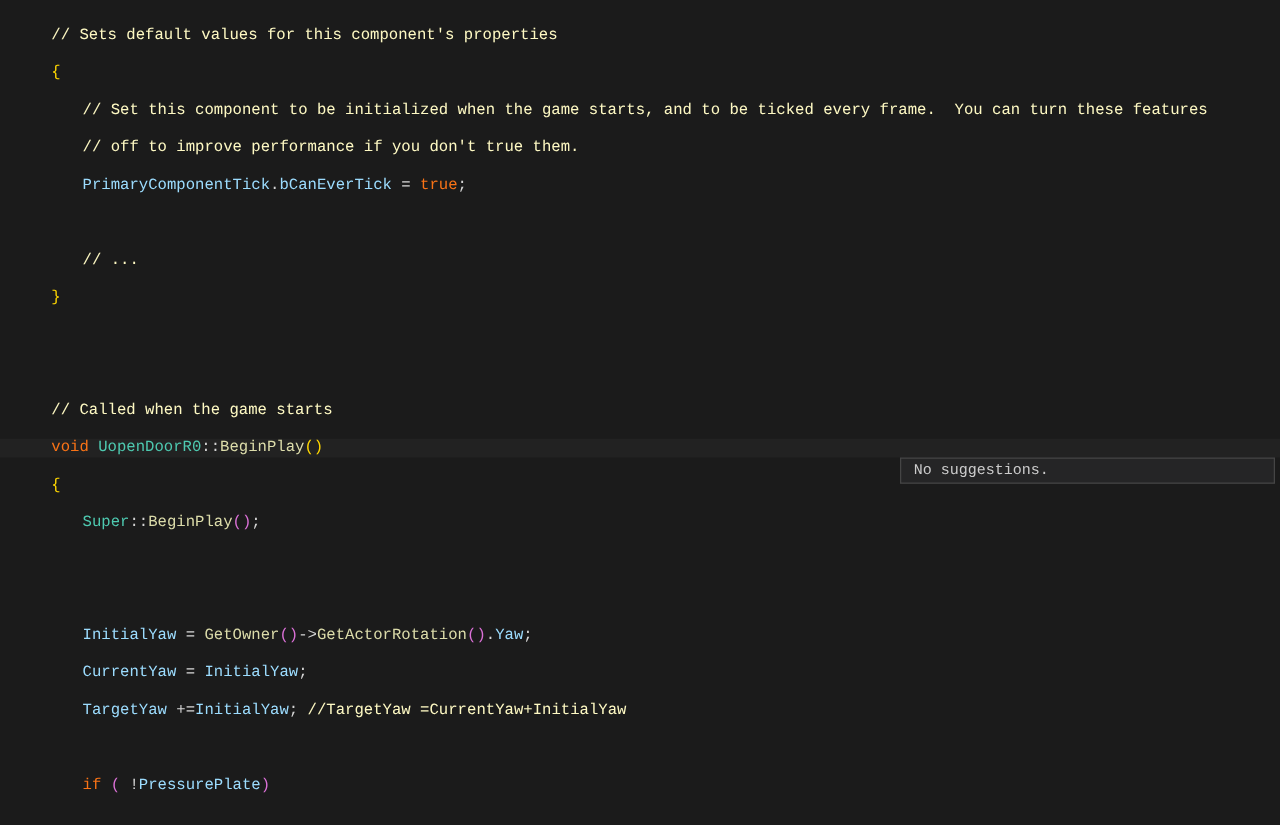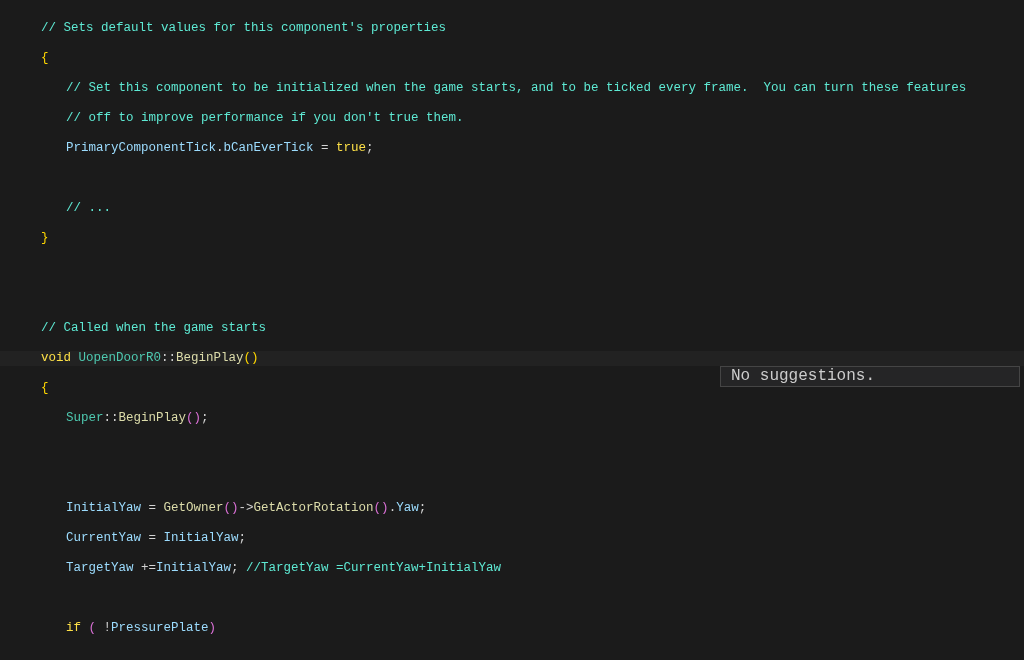--- a/index.html
+++ b/index.html
@@ -14,22 +14,22 @@
     overflow: hidden;
     position: relative;
   }
   .code-area {
     padding: 6px 0 0 16px;
     white-space: pre;
   }
   .line { height: 15px; }
   .indent1 { padding-left: 25px; }
   .indent2 { padding-left: 50px; }
-  .comment { color: #5eead4; }
-  .keyword { color: #fde047; }
+  .comment { color: #fef9c3; }
+  .keyword { color: #f97316; }
   .type { color: #4ec9b0; }
   .func { color: #dcdcaa; }
   .var { color: #9cdcfe; }
   .punct { color: #d4d4d4; }
   .plain { color: #d4d4d4; }
   .bracket-y { color: #ffd700; }
   .bracket-p { color: #da70d6; }
 
   .cursor-line-bg {
     position: absolute;
@@ -41,21 +41,21 @@
   }
 
   .suggest-popup {
     position: absolute;
     left: 720px;
     top: calc(6px + 24*15px);
     background: #252526;
     border: 1px solid #454545;
     padding: 2px 10px;
     color: #cccccc;
-    font-size: 16px;
+    font-size: 12px;
     z-index: 10;
     min-width: 300px;
   }
   .code-area { position: relative; z-index: 1; }
 </style>
 </head>
 <body>
 
 <div class="cursor-line-bg"></div>
 

